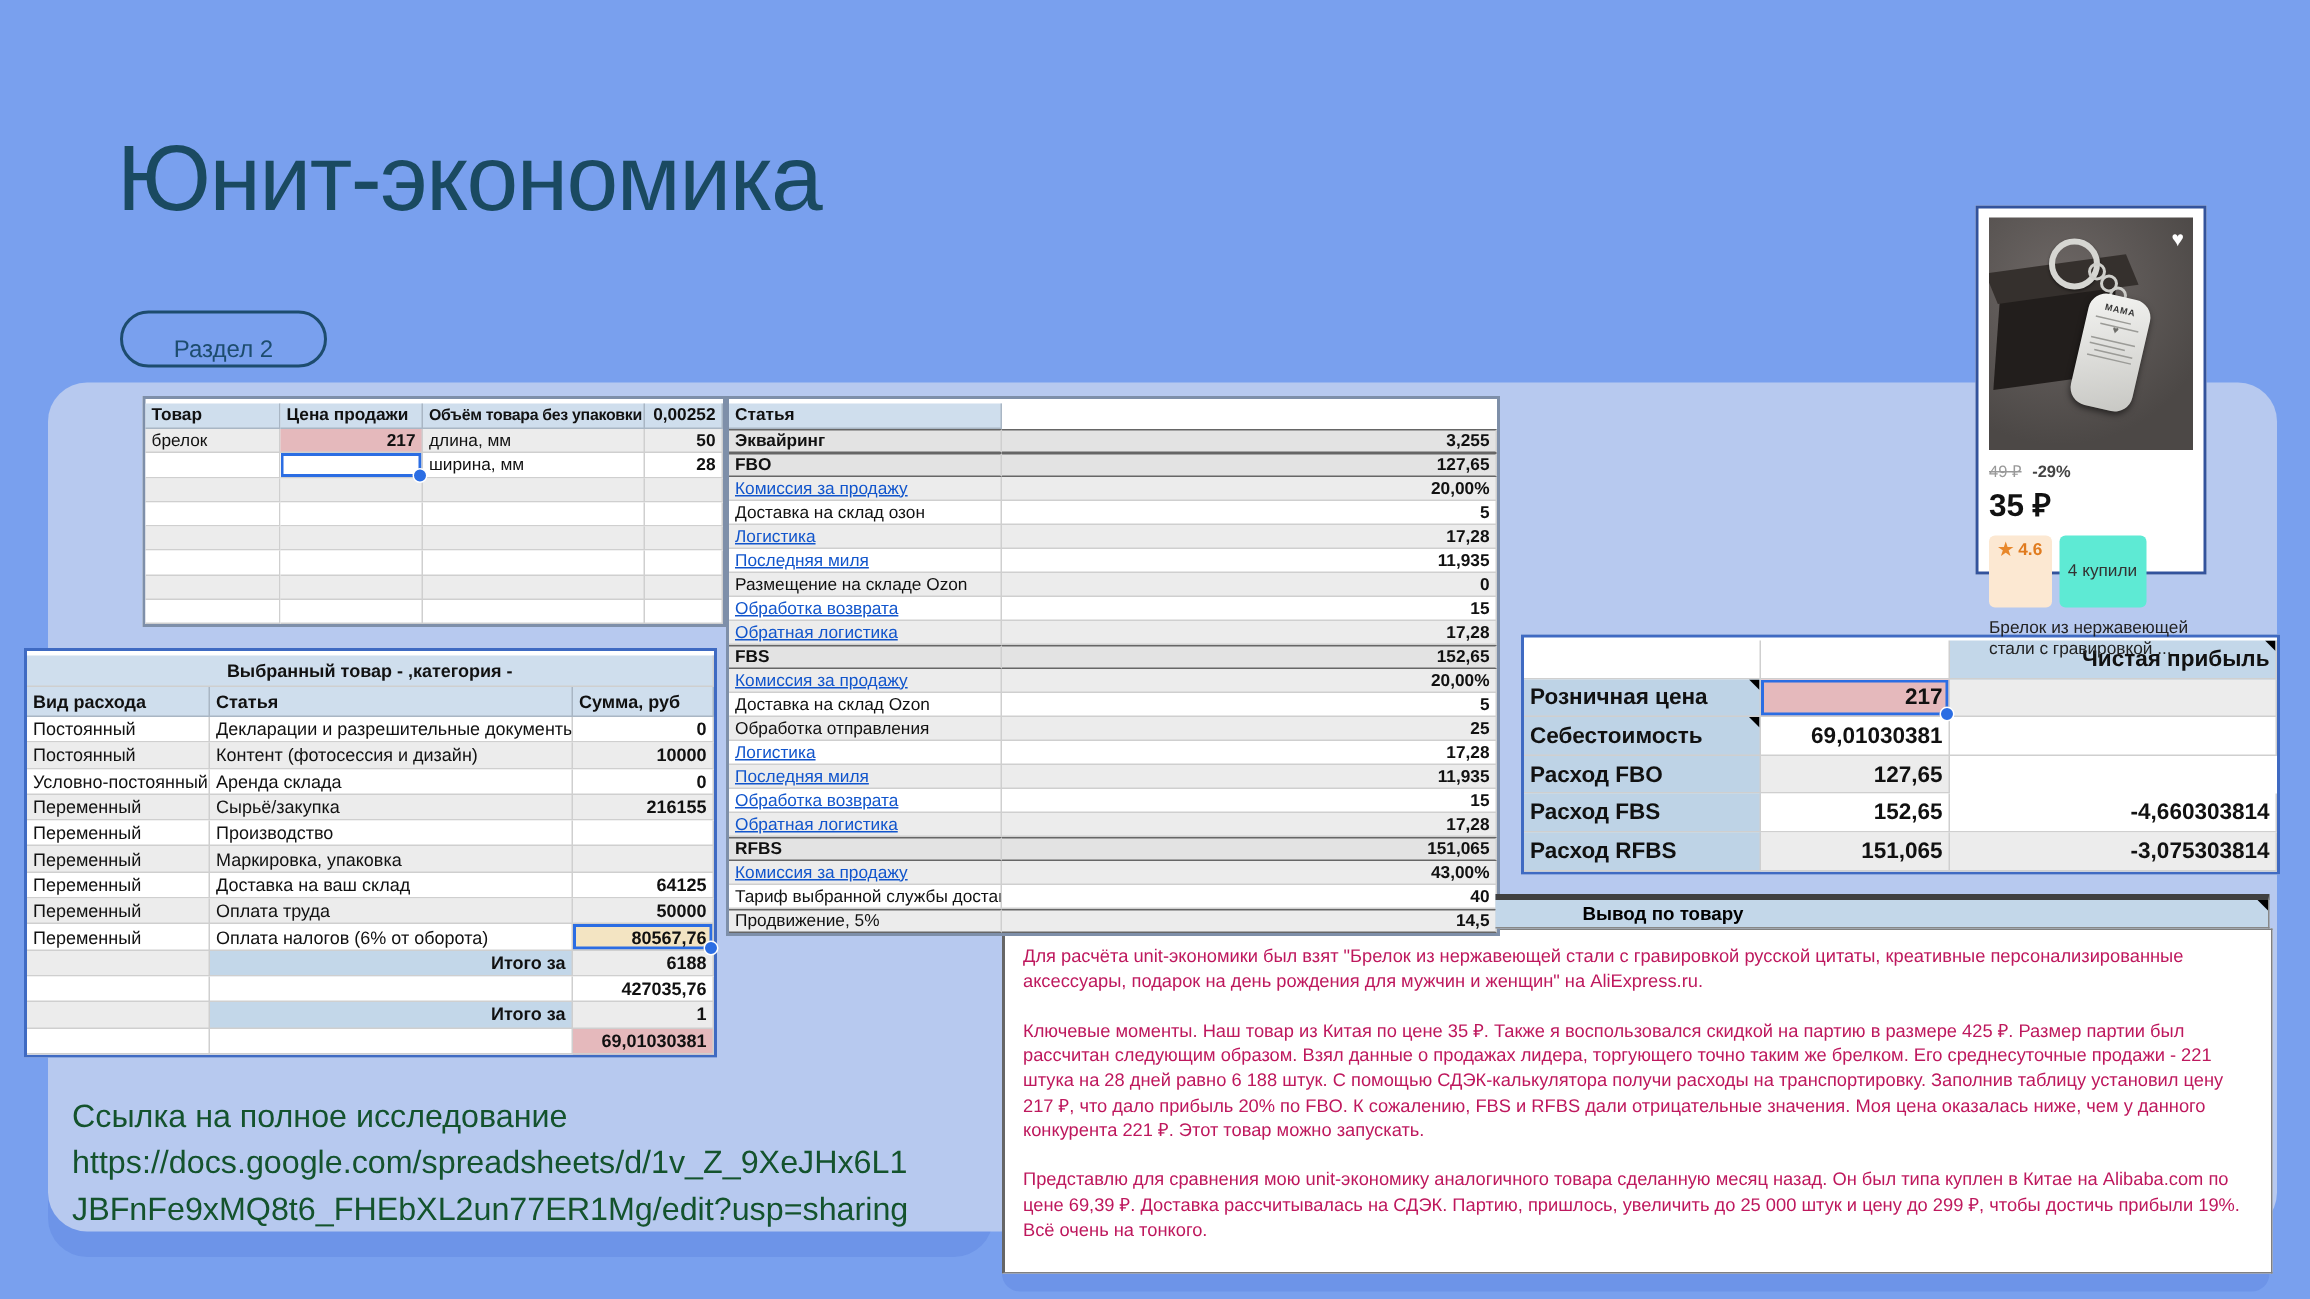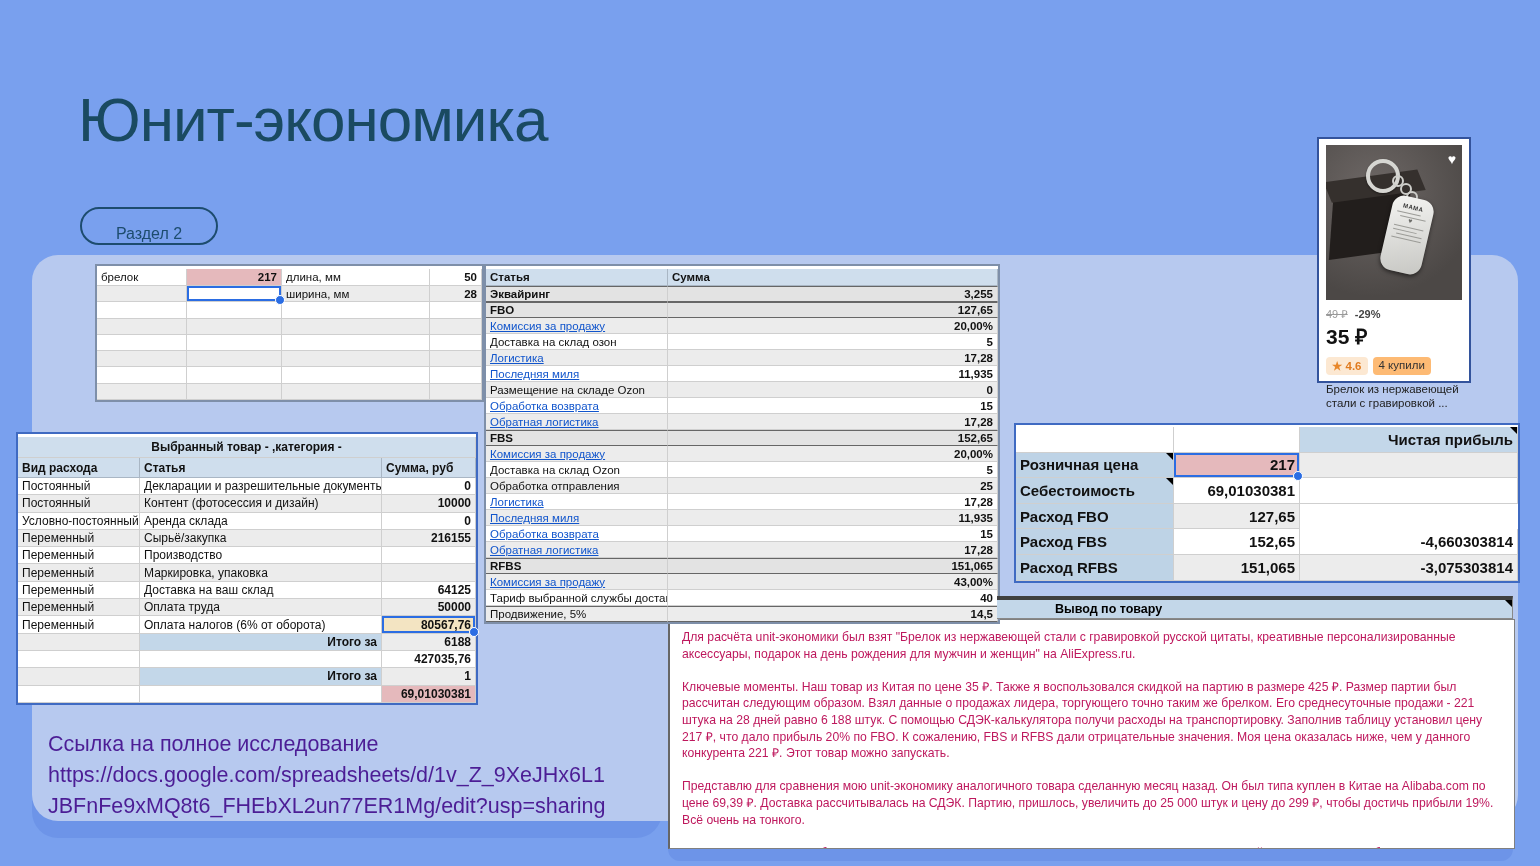--- a/index.html
+++ b/index.html
@@ -62,21 +62,21 @@
   
   .concl-bar{position:absolute;left:997px;top:596px;width:516px;height:23px;background:#c3d7e9;
              border-top:4px solid #404040;border-bottom:1px solid #888;border-right:1px solid #888;
              display:flex;align-items:center;padding-left:58px;box-sizing:border-box;
              font-size:12.5px;font-weight:700;color:#000;z-index:3;}
   .concl-box{position:absolute;left:668px;top:619px;width:847px;height:230px;background:#fff;
              border:1px solid #808080;border-left:2px solid #666;box-sizing:border-box;
              padding:9px 12px 0 12px;font-size:12.2px;line-height:16.6px;color:#be185d;
              white-space:pre-line;overflow:hidden;z-index:2;}
   
-  .linkblock{position:absolute;left:48px;top:729px;z-index:2;color:#4c1d95;
+  .linkblock{position:absolute;left:48px;top:729px;z-index:2;color:#14532d;
              font-size:21.5px;line-height:31px;}
   .linkblock .url{white-space:pre-line;cursor:pointer;}
   
   .card{position:absolute;left:1317px;top:137px;width:154px;height:246px;background:#fff;
         border:2px solid #33539c;box-sizing:border-box;padding:6px 7px;z-index:4;}
   .photo{position:relative;width:136px;height:155px;overflow:hidden;
          background:radial-gradient(circle at 35% 30%,#6e6866,#4c4846 75%);}
   .giftbox{position:absolute;left:6px;top:44px;width:76px;height:66px;background:#221e1c;
            transform:skewX(-12deg) rotate(-8deg);}
   .giftbox::before{content:'';position:absolute;left:-6px;top:-14px;width:92px;height:22px;
@@ -94,38 +94,44 @@
   .mini-heart{font-size:7px;color:#6d6d69;line-height:6px;}
   .fav{position:absolute;right:6px;top:6px;color:#fff;font-size:14px;cursor:pointer;}
   .oldline{margin-top:6px;font-size:11px;}
   .old{color:#999;text-decoration:line-through;}
   .disc{color:#444;font-weight:700;margin-left:4px;}
   .price{font-size:21px;font-weight:700;color:#111;margin-top:1px;}
   .badges{display:flex;gap:5px;margin-top:7px;}
   .badge-rating{background:#fce8d2;color:#e07b1f;font-weight:700;padding:2px 6px;
                 border-radius:4px;font-size:11.5px;}
   .badge-rating .star{color:#e8872a;}
-  .badge-bought{background:#fdba74;color:#333;padding:2px 6px;border-radius:4px;font-size:11.5px;}
+  .badge-bought{background:#5eead4;color:#333;padding:18px 6px;border-radius:4px;font-size:11.5px;}
   .card-title{font-size:11.5px;color:#222;margin-top:7px;line-height:1.25;}
 </style>
 </head>
 <body>
 
 <div class="stage">
   <div class="band band-left"></div>
   <div class="band band-right"></div>
   <div class="container"></div>
 
   <h1 class="title">Юнит-экономика</h1>
   <div class="pill">
     <span>Раздел 2</span>
   </div>
 
   <div class="tbl sheet-a">
       <div class="trow">
+        <div class="tcell h">Товар</div>
+        <div class="tcell h">Цена продажи</div>
+        <div class="tcell h small">Объём товара без упаковки</div>
+        <div class="tcell h num">0,00252</div>
+      </div>
+      <div class="trow">
         <div class="tcell">брелок</div>
         <div class="tcell pink num">217</div>
         <div class="tcell">длина, мм</div>
         <div class="tcell num">50</div>
       </div>
       <div class="trow">
         <div class="tcell"></div>
         <div class="tcell sel white"></div>
         <div class="tcell">ширина, мм</div>
         <div class="tcell num">28</div>
@@ -163,21 +169,20 @@
       <div class="trow">
         <div class="tcell"></div>
         <div class="tcell"></div>
         <div class="tcell"></div>
         <div class="tcell"></div>
       </div>
     </div>
   <div class="tbl sheet-b">
       <div class="trow">
         <div class="tcell h">Статья</div>
-        <div class="tcell h">Сумма</div>
       </div>
       <div class="trow">
         <div class="tcell sec">Эквайринг</div>
         <div class="tcell sec num">3,255</div>
       </div>
       <div class="trow">
         <div class="tcell sec">FBO</div>
         <div class="tcell sec num">127,65</div>
       </div>
       <div class="trow">

